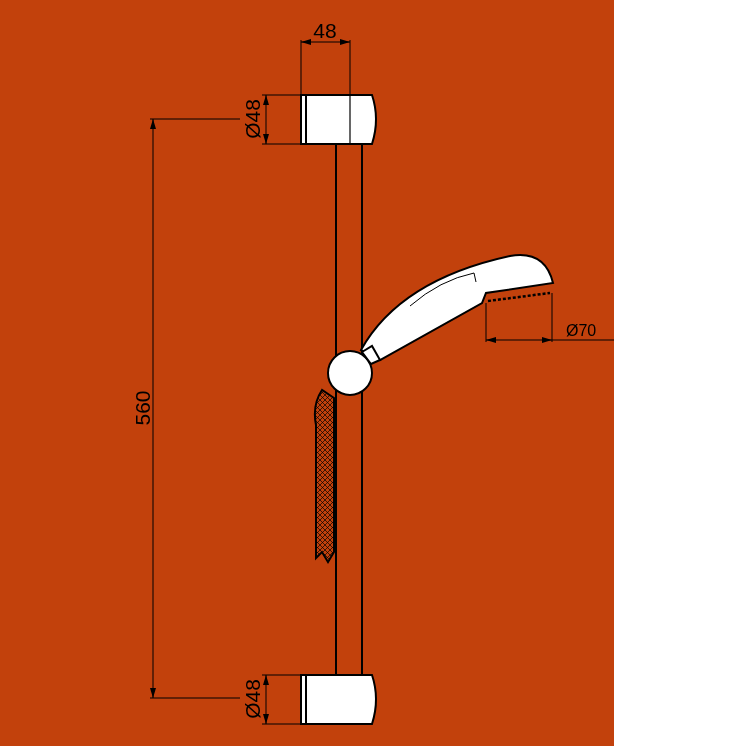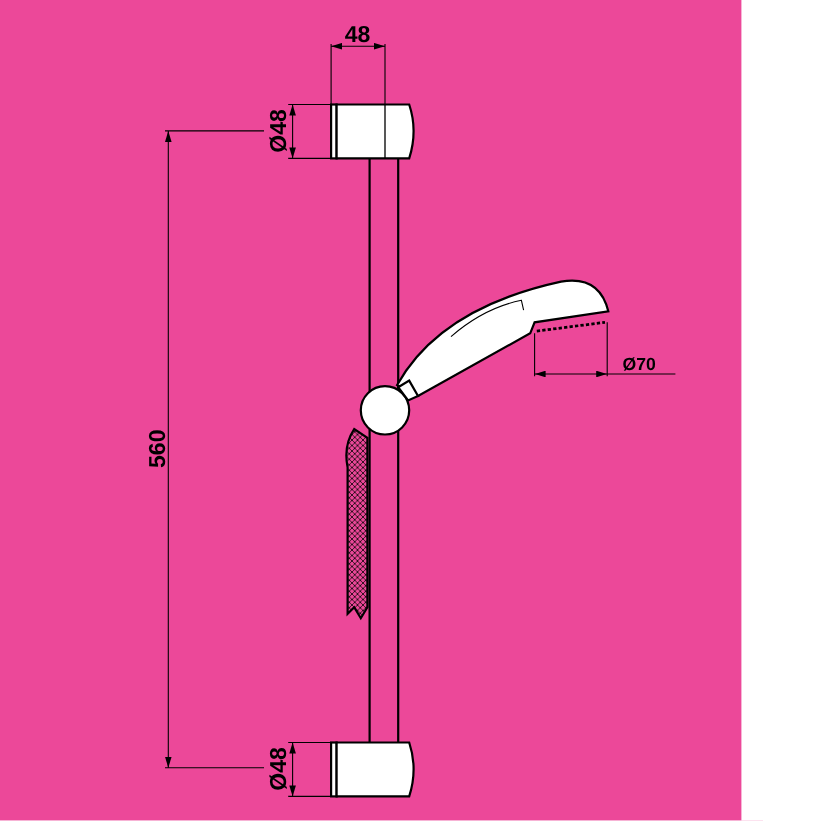--- a/index.html
+++ b/index.html
@@ -1,16 +1,16 @@
 <!DOCTYPE html>
 <html><head>
 <meta charset="utf-8">
 <style>
   html,body{margin:0;padding:0;background:#fff;}
-  #stage{position:relative;width:674px;height:746px;overflow:hidden;background:#ec4899;font-weight:bold;}
+  #stage{position:relative;width:614px;height:746px;overflow:hidden;background:#c2410c;}
   svg{position:absolute;left:0;top:0;}
   .dimtext{font-family:"Liberation Sans",sans-serif;fill:#000;}
 </style>
 </head>
 <body>
 
 <div id="stage">
 <svg width="746" height="746" viewBox="0 0 746 746" xmlns="http://www.w3.org/2000/svg">
   <defs>
     <pattern id="mesh" width="5" height="5" patternUnits="userSpaceOnUse">

